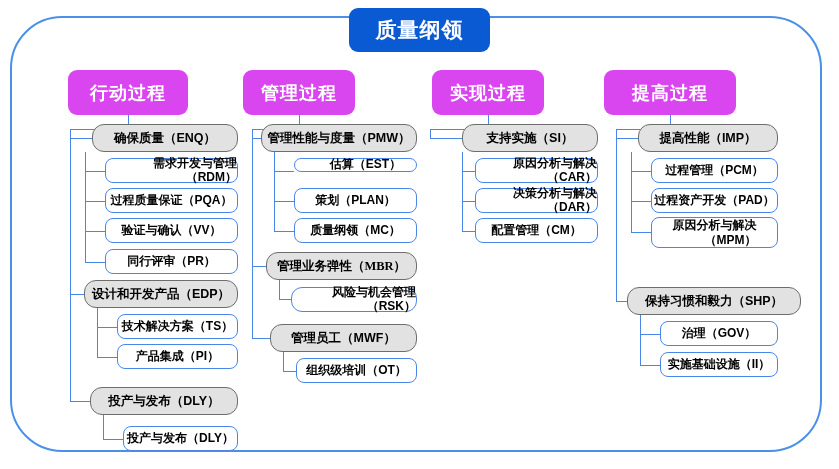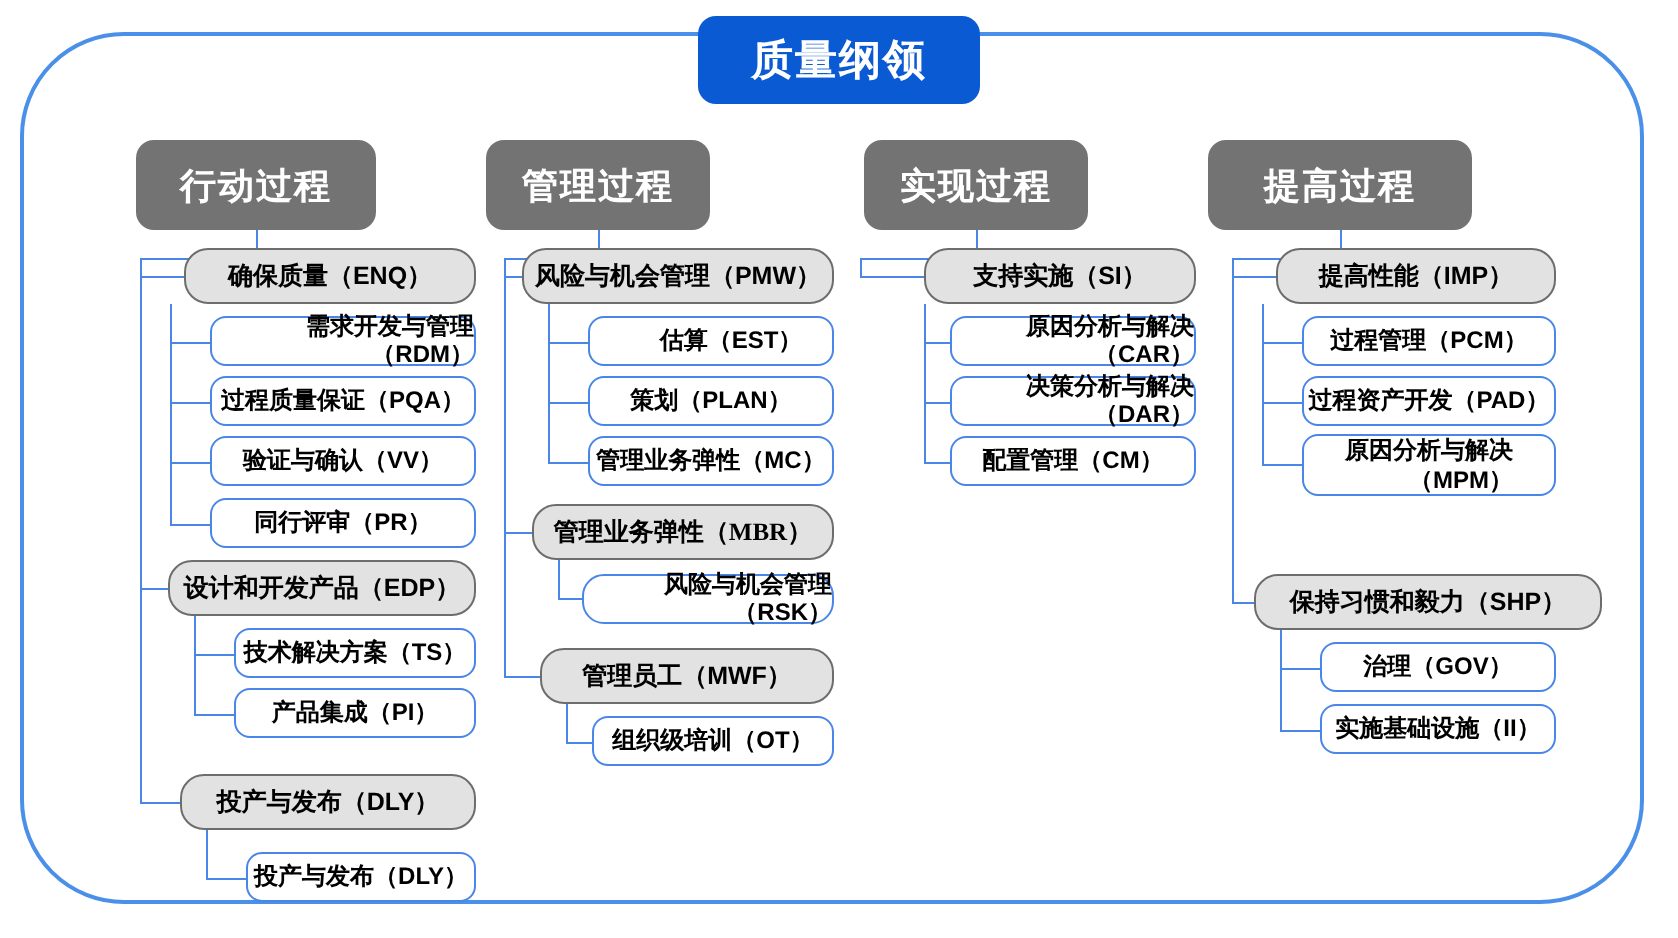--- a/index.html
+++ b/index.html
@@ -49,21 +49,21 @@
     font-size: 21px;
     font-weight: bold;
     letter-spacing: 1px;
     z-index: 6;
   }
 
   
   .col-header {
     position: absolute;
     height: 45px;
-    background: #737373;
+    background: #d946ef;
     border-radius: 9px;
     display: flex;
     align-items: center;
     justify-content: center;
     color: #ffffff;
     font-size: 18px;
     font-weight: bold;
     letter-spacing: 1px;
     z-index: 5;
   }
@@ -161,28 +161,28 @@
   <div class="pnode" style="left:90px; top:387px; width:148px; height:28px;">投产与发布（DLY）</div>
   <div class="vline" style="left:103px; top:415px; height:24px;"></div>
   <div class="hline" style="left:103px; top:439px; width:20px;"></div>
   <div class="cnode" style="left:123px; top:426px; width:115px; height:25px;">投产与发布（DLY）</div>
 
   <div class="vline" style="left:299px; top:115px; height:14px;"></div>
   <div class="vline" style="left:252px; top:129px; height:210px;"></div>
   <div class="hline" style="left:252px; top:129px; width:47px;"></div>
 
   <div class="hline" style="left:252px; top:138px; width:9px;"></div>
-  <div class="pnode" style="left:261px; top:124px; width:156px; height:28px;">风险与机会管理（PMW）</div>
+  <div class="pnode" style="left:261px; top:124px; width:156px; height:28px;">管理性能与度量（PMW）</div>
   <div class="vline" style="left:274px; top:152px; height:80px;"></div>
   <div class="hline" style="left:274px; top:171px; width:20px;"></div>
-  <div class="cnode" style="left:294px; top:158px; width:123px; height:25px;padding-left:20px;">估算（EST）</div>
+  <div class="cnode" style="left:294px; top:158px; width:123px; height:14px;padding-left:20px;">估算（EST）</div>
   <div class="hline" style="left:274px; top:201px; width:20px;"></div>
   <div class="cnode" style="left:294px; top:188px; width:123px; height:25px;">策划（PLAN）</div>
   <div class="hline" style="left:274px; top:231px; width:20px;"></div>
-  <div class="cnode" style="left:294px; top:218px; width:123px; height:25px;">管理业务弹性（MC）</div>
+  <div class="cnode" style="left:294px; top:218px; width:123px; height:25px;">质量纲领（MC）</div>
 
   <div class="hline" style="left:252px; top:266px; width:14px;"></div>
   <div class="pnode" style="left:266px; top:252px; width:151px; height:28px;font-family:Liberation Serif, serif;">管理业务弹性（MBR）</div>
   <div class="vline" style="left:279px; top:280px; height:19px;"></div>
   <div class="hline" style="left:279px; top:299px; width:12px;"></div>
   <div class="cnode" style="left:291px; top:287px; width:126px; height:25px;border-radius:11px;">风险与机会管理（RSK）</div>
 
   <div class="hline" style="left:252px; top:338px; width:18px;"></div>
   <div class="pnode" style="left:270px; top:324px; width:147px; height:28px;">管理员工（MWF）</div>
   <div class="vline" style="left:283px; top:352px; height:19px;"></div>

